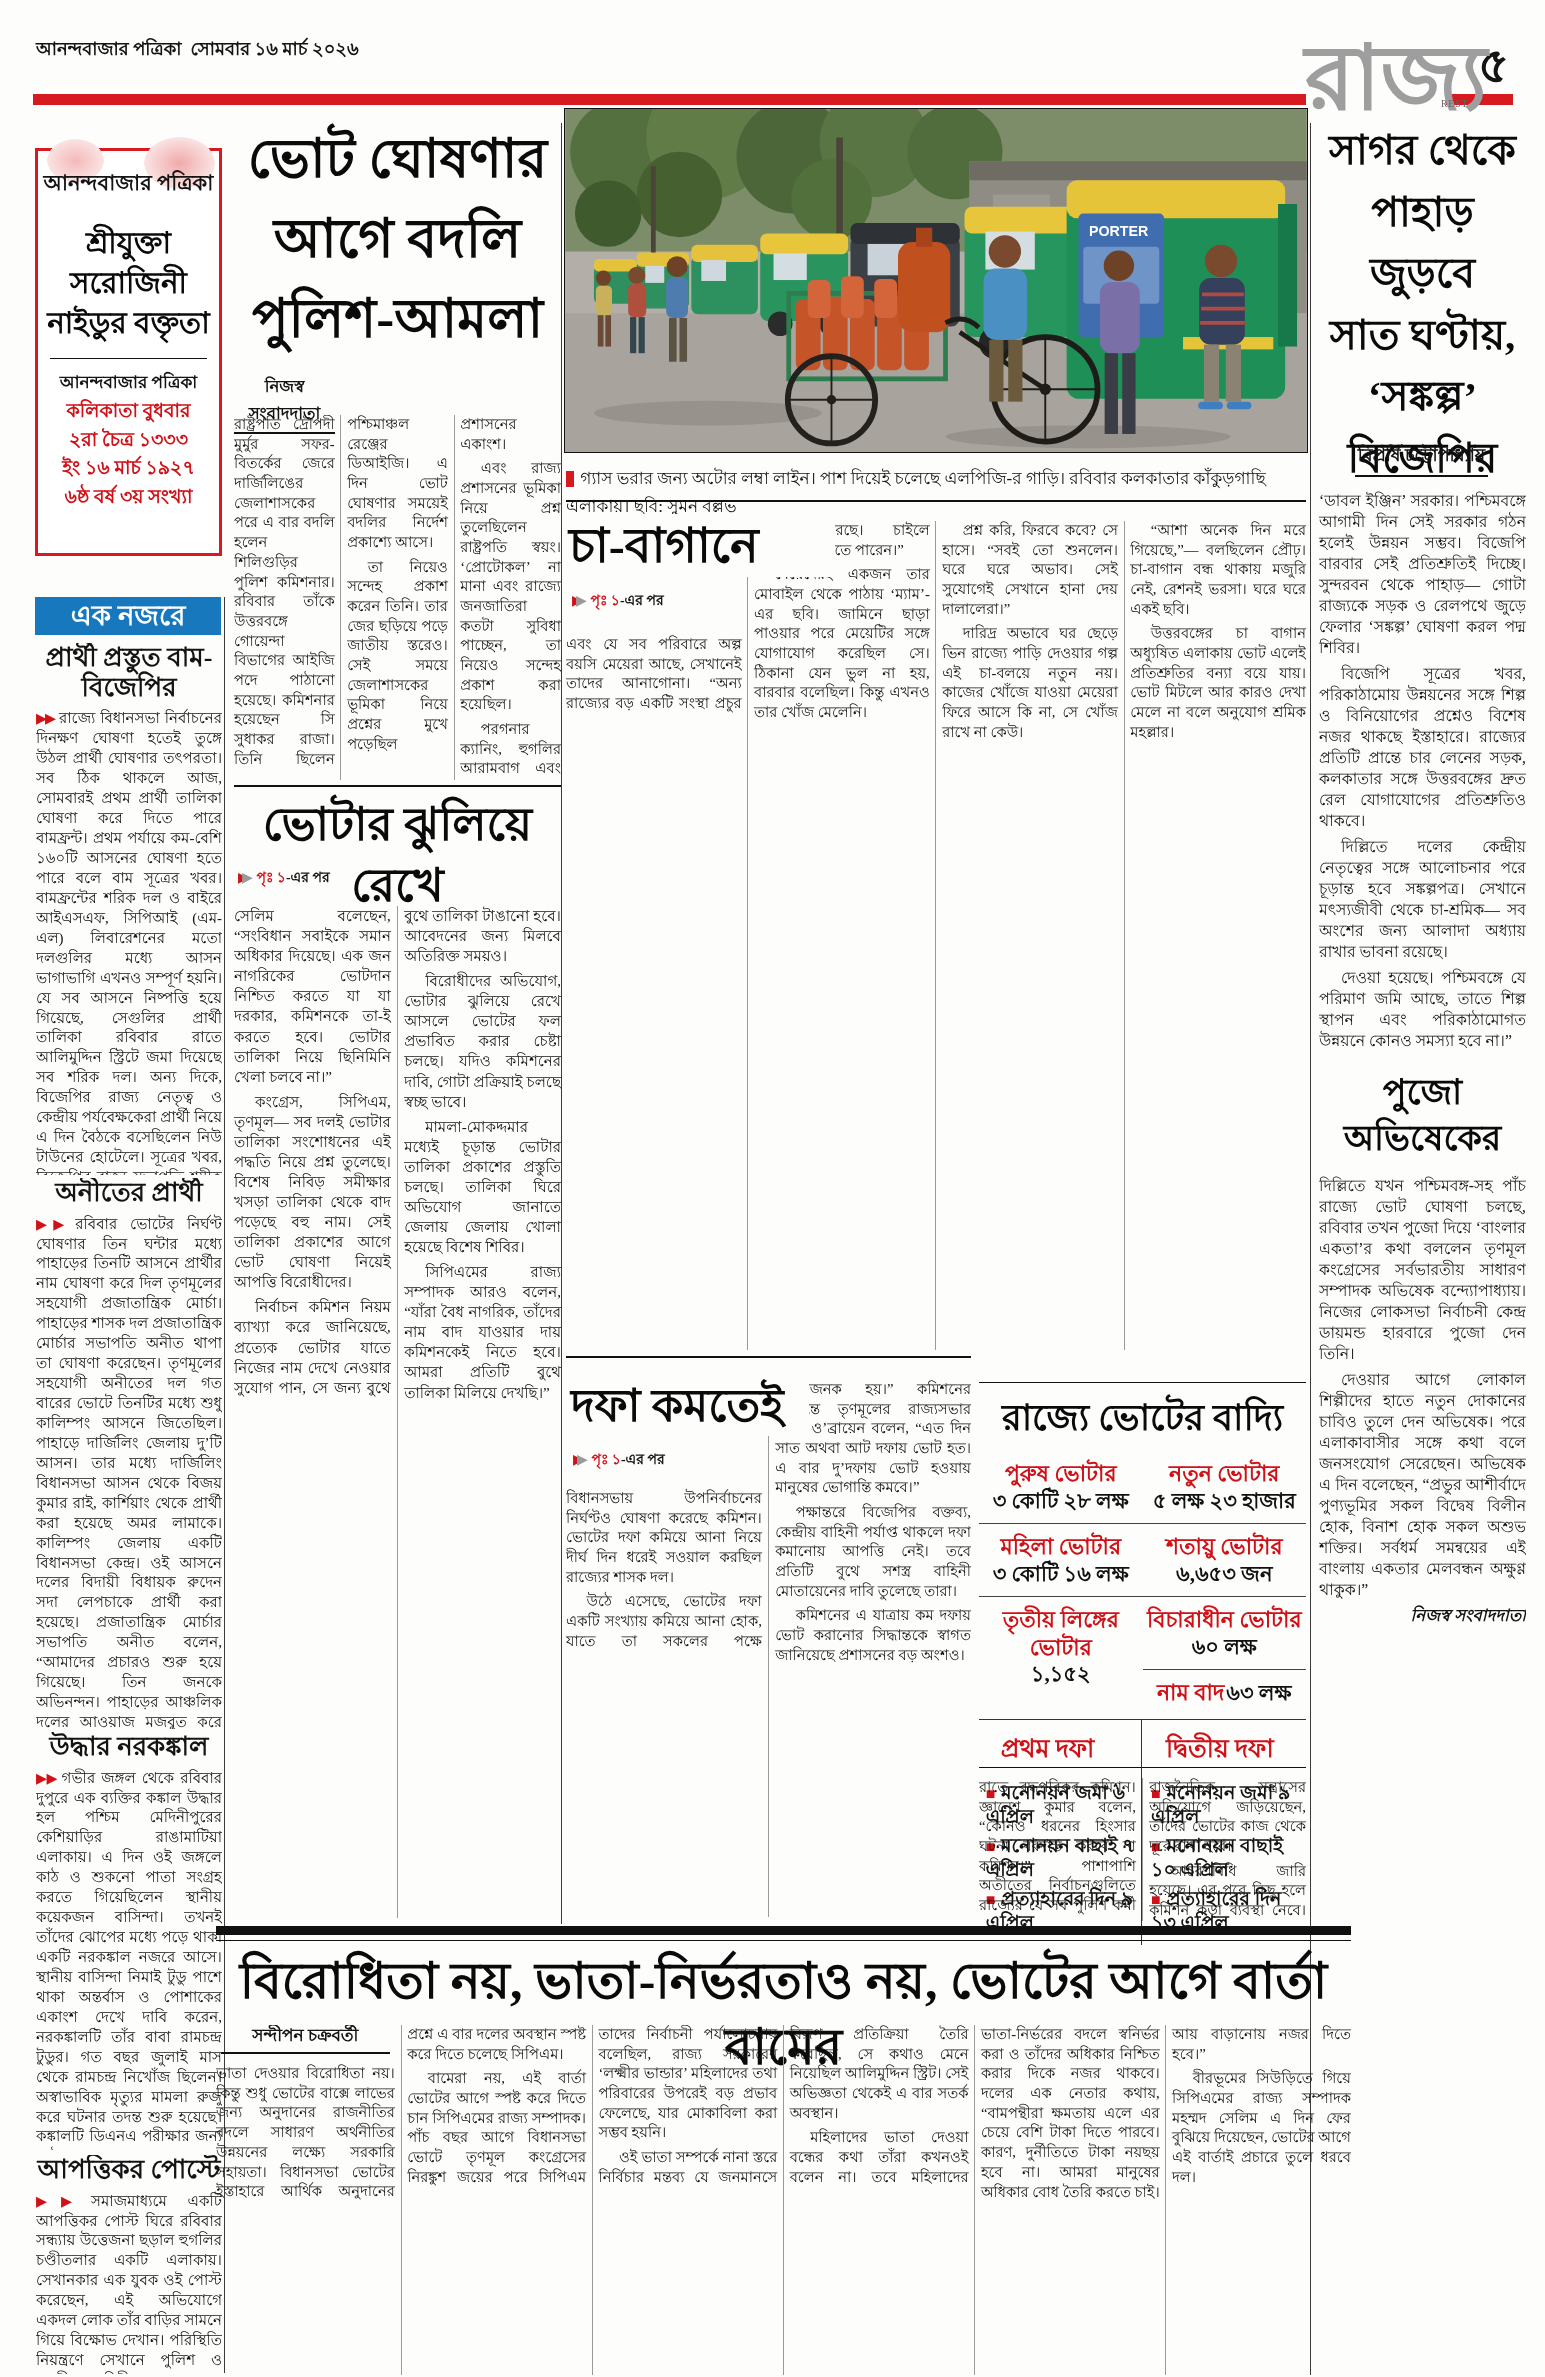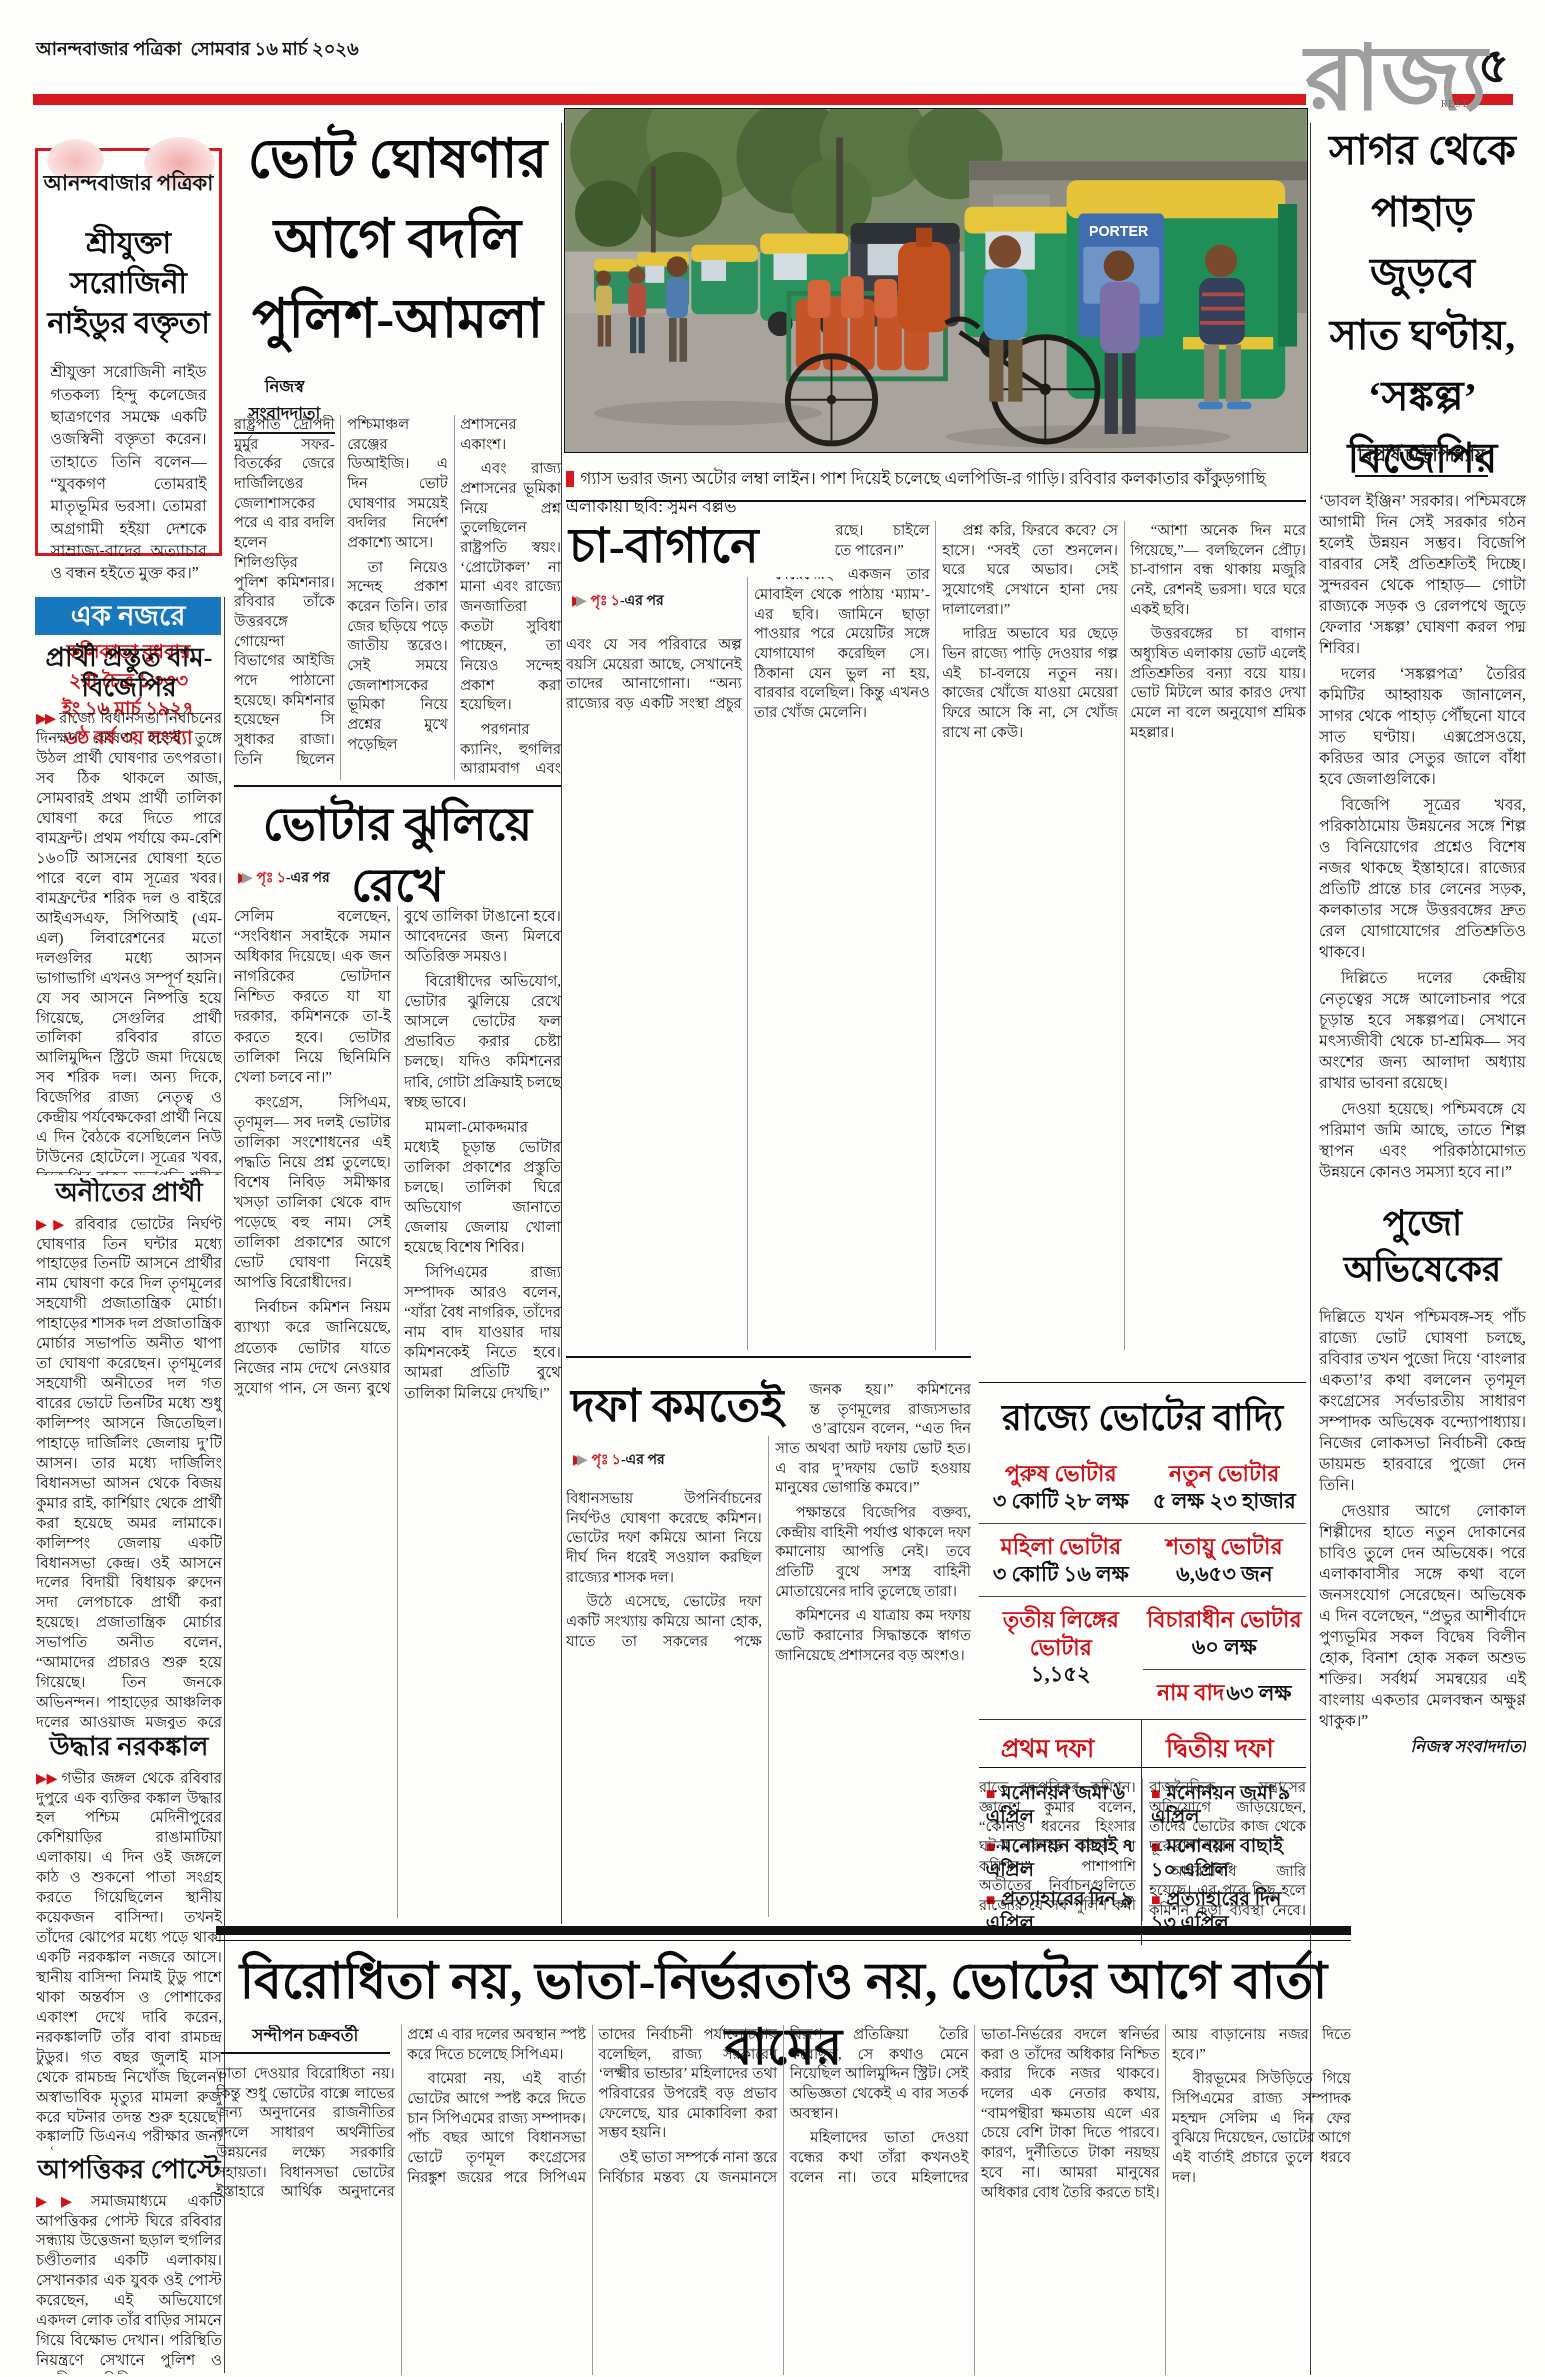--- a/index.html
+++ b/index.html
@@ -47,21 +47,20 @@
 <div class="abs" style="left:33px;top:94px;width:1273px;height:10.5px;background:#d71920;"></div>
 <div class="abs" style="left:1446px;top:94px;width:67px;height:10.5px;background:#d71920;"></div>
 <div class="abs b ctr" style="left:1305px;top:9.5px;width:143px;height:138px;font-size:90px;line-height:138px;color:#9e9e9e;">রাজ্য</div>
 <div class="abs" style="left:1441px;top:99px;font-size:9.5px;color:#666;letter-spacing:1px;">REST</div>
 
 <div class="abs" style="left:35px;top:148px;width:181px;height:402px;border:3.3px solid #d71920;background:#fff;">
   <div class="abs" style="left:8.6px;top:-12.4px;width:57px;height:43px;background:radial-gradient(ellipse at center,#f3b9b9 0%,#fbe3e3 70%,transparent 71%);border-radius:50%;"></div>
   <div class="abs" style="right:3.8px;top:-14.3px;width:71px;height:52px;background:radial-gradient(ellipse at center,#f0aaaa 0%,#fbe3e3 70%,transparent 71%);border-radius:50%;"></div>
   <div class="ctr b" style="font-size:21px;margin-top:16px;position:relative;">আনন্দবাজার পত্রিকা</div>
   <div class="ctr hd" style="font-size:29.5px;margin:22px 8.6px 0 8.6px;line-height:1.35;">শ্রীযুক্তা সরোজিনী নাইডুর বক্তৃতা</div>
-  <div class="just" style="font-size:15.7px;line-height:1.42;margin:18px 12.4px 0 12.4px;">শ্রীযুক্তা সরোজিনী নাইড গতকল্য হিন্দু কলেজের ছাত্রগণের সমক্ষে একটি ওজস্বিনী বক্তৃতা করেন। তাহাতে তিনি বলেন— “যুবকগণ তোমরাই মাতৃভূমির ভরসা। তোমরা অগ্রগামী হইয়া দেশকে সাম্রাজ্য-বাদের অত্যাচার ও বন্ধন হইতে মুক্ত কর।”</div>
   <div style="border-top:1.9px solid #111;margin:14.3px 12.4px 0 12.4px;"></div>
   <div class="ctr b" style="font-size:17px;margin-top:10.5px;">আনন্দবাজার পত্রিকা</div>
   <div class="ctr b red" style="font-size:19px;line-height:1.5;">
     <div>কলিকাতা বুধবার</div>
     <div>২রা চৈত্র ১৩৩৩</div>
     <div>ইং ১৬ মার্চ ১৯২৭</div>
     <div>৬ষ্ঠ বর্ষ ৩য় সংখ্যা</div>
   </div>
 </div>
 
@@ -336,21 +335,20 @@
 <div class="abs ctr hd" style="left:1319px;top:120px;width:207px;font-size:41px;line-height:1.5;">
   <div>সাগর থেকে</div>
   <div>পাহাড় জুড়বে</div>
   <div>সাত ঘণ্টায়,</div>
   <div>‘সঙ্কল্প’</div>
   <div>বিজেপির</div>
 </div>
 <div class="abs byline" style="left:1355px;top:442px;width:133px;font-size:17.6px;">বিপ্রর্ষি চট্টোপাধ্যায়</div>
 <div class="abs body just" style="left:1319px;top:490px;width:207px;height:1878px;font-size:15.7px;">
   <p>‘ডাবল ইঞ্জিন’ সরকার। পশ্চিমবঙ্গে আগামী দিন সেই সরকার গঠন হলেই উন্নয়ন সম্ভব। বিজেপি বারবার সেই প্রতিশ্রুতিই দিচ্ছে। সুন্দরবন থেকে পাহাড়— গোটা রাজ্যকে সড়ক ও রেলপথে জুড়ে ফেলার ‘সঙ্কল্প’ ঘোষণা করল পদ্ম শিবির।</p>
-  <p>দলের ‘সঙ্কল্পপত্র’ তৈরির কমিটির আহ্বায়ক জানালেন, সাগর থেকে পাহাড় পৌঁছনো যাবে সাত ঘণ্টায়। এক্সপ্রেসওয়ে, করিডর আর সেতুর জালে বাঁধা হবে জেলাগুলিকে।</p>
   <p>বিজেপি সূত্রের খবর, পরিকাঠামোয় উন্নয়নের সঙ্গে শিল্প ও বিনিয়োগের প্রশ্নেও বিশেষ নজর থাকছে ইস্তাহারে। রাজ্যের প্রতিটি প্রান্তে চার লেনের সড়ক, কলকাতার সঙ্গে উত্তরবঙ্গের দ্রুত রেল যোগাযোগের প্রতিশ্রুতিও থাকবে।</p>
   <p>দিল্লিতে দলের কেন্দ্রীয় নেতৃত্বের সঙ্গে আলোচনার পরে চূড়ান্ত হবে সঙ্কল্পপত্র। সেখানে মৎস্যজীবী থেকে চা-শ্রমিক— সব অংশের জন্য আলাদা অধ্যায় রাখার ভাবনা রয়েছে।</p>
   <p>দেওয়া হয়েছে। পশ্চিমবঙ্গে যে পরিমাণ জমি আছে, তাতে শিল্প স্থাপন এবং পরিকাঠামোগত উন্নয়নে কোনও সমস্যা হবে না।”</p>
   <div class="ctr hd" style="font-size:35px;margin:19px 0 12.4px 0;text-indent:0;">পুজো অভিষেকের</div>
   <p style="text-indent:0;">দিল্লিতে যখন পশ্চিমবঙ্গ-সহ পাঁচ রাজ্যে ভোট ঘোষণা চলছে, রবিবার তখন পুজো দিয়ে ‘বাংলার একতা’র কথা বললেন তৃণমূল কংগ্রেসের সর্বভারতীয় সাধারণ সম্পাদক অভিষেক বন্দ্যোপাধ্যায়। নিজের লোকসভা নির্বাচনী কেন্দ্র ডায়মন্ড হারবারে পুজো দেন তিনি।</p>
   <p>দেওয়ার আগে লোকাল শিল্পীদের হাতে নতুন দোকানের চাবিও তুলে দেন অভিষেক। পরে এলাকাবাসীর সঙ্গে কথা বলে জনসংযোগ সেরেছেন। অভিষেক এ দিন বলেছেন, “প্রভুর আশীর্বাদে পুণ্যভূমির সকল বিদ্বেষ বিলীন হোক, বিনাশ হোক সকল অশুভ শক্তির। সর্বধর্ম সমন্বয়ের এই বাংলায় একতার মেলবন্ধন অক্ষুণ্ণ থাকুক।”</p>
   <div class="b" style="text-align:right;font-style:italic;font-size:16.6px;">নিজস্ব সংবাদদাতা</div>
 </div>
 
 <div class="hrule" style="left:216px;top:1926px;width:1135px;height:8.6px;"></div>

